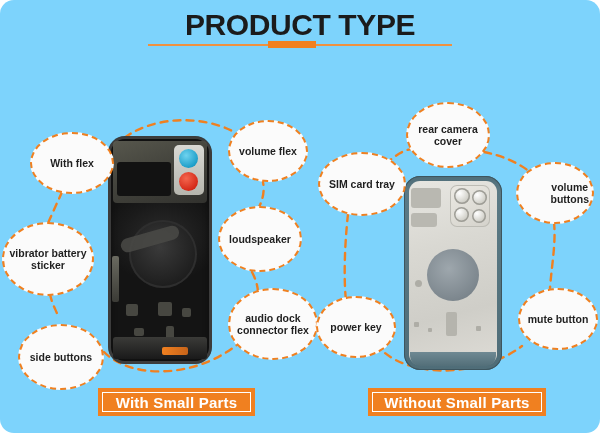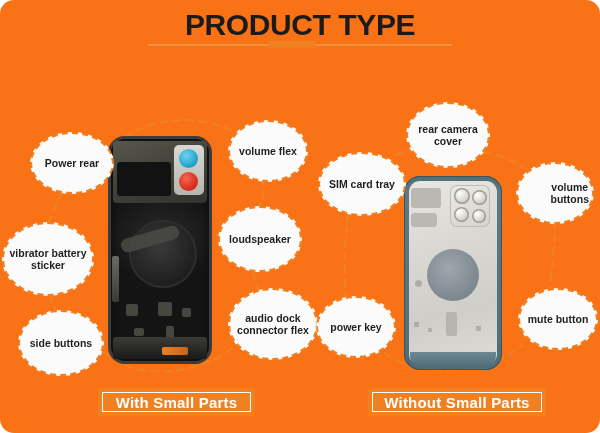--- a/index.html
+++ b/index.html
@@ -10,21 +10,21 @@
   body {
     width: 600px;
     height: 433px;
     overflow: hidden;
     font-family: "Liberation Sans", sans-serif;
   }
   #page {
     position: relative;
     width: 600px;
     height: 433px;
-    background: #f97316;
+    background: #7dd3fc;
     border-radius: 14px;
     overflow: hidden;
   }
 
   
   #title-block {
     position: absolute;
     left: 0;
     top: 8px;
     width: 600px;
@@ -303,29 +303,29 @@
     <div class="pr-magsafe"></div>
     <div class="pr-slot"></div>
     <div class="pr-dot" style="left:10px;top:146px;width:5px;height:5px;"></div>
     <div class="pr-dot" style="left:24px;top:152px;width:4px;height:4px;"></div>
     <div class="pr-dot" style="left:72px;top:150px;width:5px;height:5px;"></div>
     <div class="pr-dot" style="left:11px;top:104px;width:7px;height:7px;border-radius:50%;"></div>
     <div class="pr-bottom"></div>
   </div>
 
   <div class="bubble" style="left:30px;top:132px;width:84px;height:62px;">
-    <span class="bubble-text">Power rear</span>
+    <span class="bubble-text">With flex</span>
   </div>
 
   <div class="bubble" style="left:2px;top:222px;width:92px;height:74px;">
     <span class="bubble-text">vibrator battery
 sticker</span>
   </div>
 
-  <div class="bubble" style="left:18px;top:310px;width:86px;height:66px;text-align:right;">
+  <div class="bubble" style="left:18px;top:324px;width:86px;height:66px;text-align:right;">
     <span class="bubble-text">side buttons</span>
   </div>
 
   <div class="bubble" style="left:228px;top:120px;width:80px;height:62px;">
     <span class="bubble-text">volume flex</span>
   </div>
 
   <div class="bubble" style="left:218px;top:206px;width:84px;height:66px;">
     <span class="bubble-text">loudspeaker</span>
   </div>

